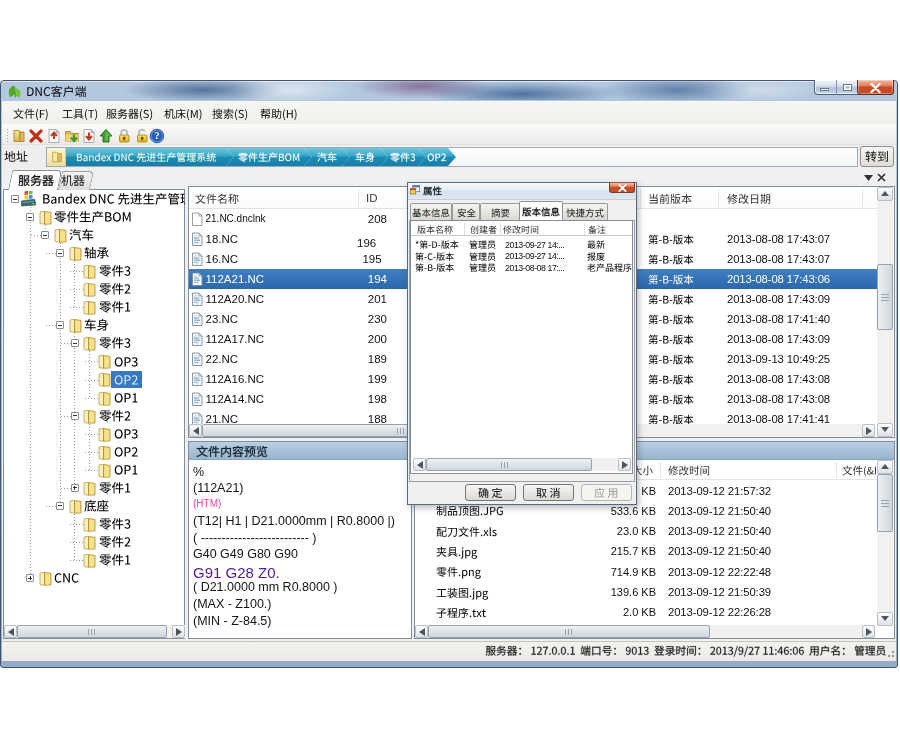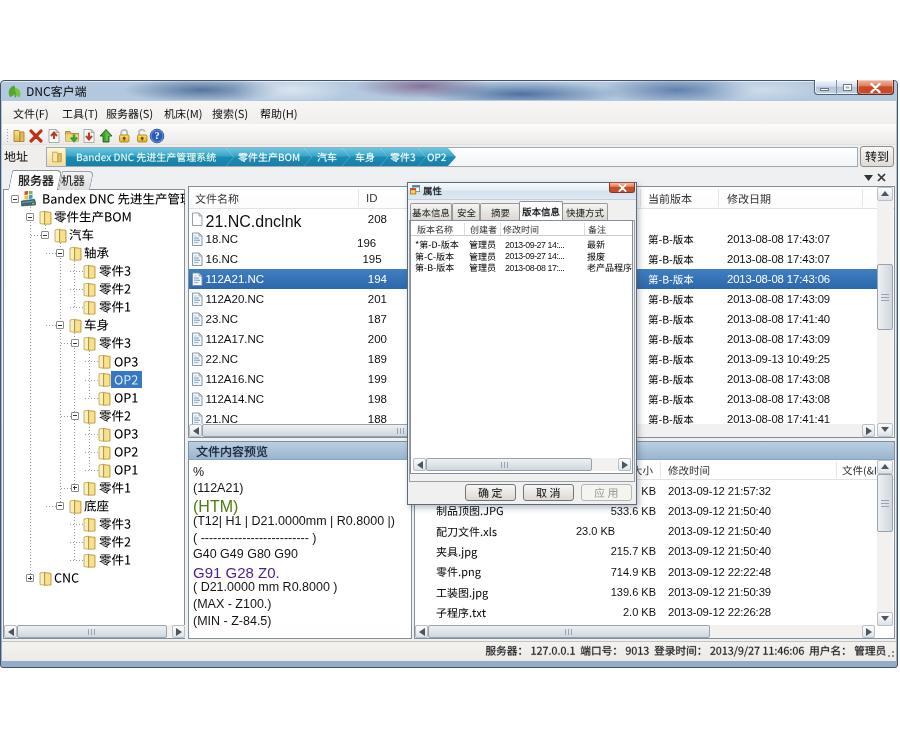--- a/index.html
+++ b/index.html
@@ -783,21 +783,21 @@
       <use href="#g4fee" x="0.0"></use>
       <use href="#g6539" x="20.0"></use>
       <use href="#g65e5" x="40.0"></use>
       <use href="#g671f" x="60.0"></use>
     </g>
   </svg>
 <svg class="t z" style="left:191px;top:212px" width="12" height="14" viewBox="0 0 12 14">
     <path d="M1.5,1 L8,1 L11,4 L11,13.5 L1.5,13.5 Z" fill="#fff" stroke="#8d949b" stroke-width=".9"></path>
     <path d="M8,1 L8,4 L11,4 Z" fill="#e8eaec" stroke="#8d949b" stroke-width=".8"></path>
   </svg>
-<div class="lat" style="left:205.5px;top:213px;font-size:16px;color:#101010">21.NC.dnclnk</div>
+<div class="lat" style="left:205.5px;top:213px;font-size:10px;color:#101010">21.NC.dnclnk</div>
 <div class="lat" style="left:357px;top:213px;width:30px;text-align:right;font-size:11.5px;color:#101010">208</div>
 <svg class="t z" style="left:191px;top:232px" width="12" height="14" viewBox="0 0 12 14">
     <path d="M1.5,1 L8,1 L11,4 L11,13.5 L1.5,13.5 Z" fill="#f4f7fa" stroke="#7d8c9a" stroke-width=".9"></path>
     <path d="M8,1 L8,4 L11,4 Z" fill="#dce3ea" stroke="#8d949b" stroke-width=".8"></path>
     <rect x="3" y="5.5" width="5" height="1.2" fill="#7ba7cc"></rect>
     <rect x="3" y="7.7" width="6" height="1.2" fill="#7ba7cc"></rect>
     <rect x="3" y="9.9" width="4.5" height="1.2" fill="#9fb8d0"></rect>
     <rect x="2.8" y="3" width="3" height="6" fill="#b8cfe4" opacity=".5"></rect>
   </svg>
 <div class="lat" style="left:205.5px;top:233px;font-size:11.5px;color:#101010">18.NC</div>
@@ -879,21 +879,21 @@
 <div class="lat z" style="left:727px;top:293px;font-size:11.3px;letter-spacing:-0.1px;color:#101010">2013-08-08 17:43:09</div>
 <svg class="t z" style="left:191px;top:312px" width="12" height="14" viewBox="0 0 12 14">
     <path d="M1.5,1 L8,1 L11,4 L11,13.5 L1.5,13.5 Z" fill="#f4f7fa" stroke="#7d8c9a" stroke-width=".9"></path>
     <path d="M8,1 L8,4 L11,4 Z" fill="#dce3ea" stroke="#8d949b" stroke-width=".8"></path>
     <rect x="3" y="5.5" width="5" height="1.2" fill="#7ba7cc"></rect>
     <rect x="3" y="7.7" width="6" height="1.2" fill="#7ba7cc"></rect>
     <rect x="3" y="9.9" width="4.5" height="1.2" fill="#9fb8d0"></rect>
     <rect x="2.8" y="3" width="3" height="6" fill="#b8cfe4" opacity=".5"></rect>
   </svg>
 <div class="lat" style="left:205.5px;top:313px;font-size:11.5px;color:#101010">23.NC</div>
-<div class="lat" style="left:357px;top:313px;width:30px;text-align:right;font-size:11.5px;color:#101010">187</div>
+<div class="lat" style="left:357px;top:313px;width:30px;text-align:right;font-size:11.5px;color:#101010">230</div>
 <svg class="t z " style="left:648.0px;top:313.0px" width="47.8" height="13.9" viewBox="0 -20 91.0 26.4">
     <g fill="#101010">
       <use href="#g7b2c" x="0.0"></use>
       <use href="#g2d" x="20.0"></use>
       <use href="#g42" x="27.0"></use>
       <use href="#g2d" x="40.2"></use>
       <use href="#g7248" x="47.2"></use>
       <use href="#g672c" x="67.2"></use>
     </g>
   </svg>
@@ -1032,21 +1032,21 @@
       <use href="#g6587" x="0.0"></use>
       <use href="#g4ef6" x="20.0"></use>
       <use href="#g5185" x="40.0"></use>
       <use href="#g5bb9" x="60.0"></use>
       <use href="#g9884" x="80.0"></use>
       <use href="#g89c8" x="100.0"></use>
     </g>
   </svg>
 <div class="lat" style="left:193px;top:464.5px;font-size:12.5px;color:#141414">%</div>
 <div class="lat" style="left:193px;top:481.1px;font-size:12.5px;color:#141414">(112A21)</div>
-<div class="lat" style="left:193px;top:497.6px;font-size:16px;color:#4d7c0f">(HTM)</div>
+<div class="lat" style="left:193px;top:497.6px;font-size:10px;color:#ec4899">(HTM)</div>
 <div class="lat" style="left:193px;top:514.2px;font-size:12.5px;color:#141414">(T12| H1 | D21.0000mm | R0.8000 |)</div>
 <div class="lat" style="left:193px;top:530.7px;font-size:12.5px;color:#141414">( -------------------------- )</div>
 <div class="lat" style="left:193px;top:547.3px;font-size:12.5px;color:#141414">G40 G49 G80 G90</div>
 <div class="lat" style="left:193px;top:563.9px;font-size:15px;color:#4c1d95">G91 G28 Z0.</div>
 <div class="lat" style="left:193px;top:580.4px;font-size:12.5px;color:#141414">( D21.0000 mm R0.8000 )</div>
 <div class="lat" style="left:193px;top:597.0px;font-size:12.5px;color:#141414">(MAX - Z100.)</div>
 <div class="lat" style="left:193px;top:613.5px;font-size:12.5px;color:#141414">(MIN - Z-84.5)</div>
 <div class="" style="left:414px;top:441px;width:481px;height:198px;background:#fff;border:1px solid #828f9a"></div>
 <div class="" style="left:415px;top:442px;width:479px;height:18px;background:linear-gradient(180deg,#bacfe3,#9ab5cf);border-bottom:1px solid #8aa5c0"></div>
 <div class="" style="left:415px;top:460px;width:479px;height:20px;background:#fff"></div>
@@ -1110,21 +1110,21 @@
       <use href="#g914d" x="0.0"></use>
       <use href="#g5200" x="20.0"></use>
       <use href="#g6587" x="40.0"></use>
       <use href="#g4ef6" x="60.0"></use>
       <use href="#g2e" x="80.0"></use>
       <use href="#g78" x="85.7"></use>
       <use href="#g6c" x="95.8"></use>
       <use href="#g73" x="101.6"></use>
     </g>
   </svg>
-<div class="lat" style="left:576px;top:525.1px;width:80px;text-align:left;font-size:11px;color:#101010">23.0 KB</div>
+<div class="lat" style="left:576px;top:525.1px;width:80px;text-align:right;font-size:11px;color:#101010">23.0 KB</div>
 <div class="lat" style="left:668px;top:525.1px;font-size:11.3px;letter-spacing:-0.1px;color:#101010">2013-09-12 21:50:40</div>
 <svg class="t " style="left:436.0px;top:544.9px" width="43.3" height="14.5" viewBox="0 -20 78.7 26.4">
     <g fill="#101010">
       <use href="#g5939" x="0.0"></use>
       <use href="#g5177" x="20.0"></use>
       <use href="#g2e" x="40.0"></use>
       <use href="#g6a" x="45.7"></use>
       <use href="#g70" x="51.3"></use>
       <use href="#g67" x="63.7"></use>
     </g>

